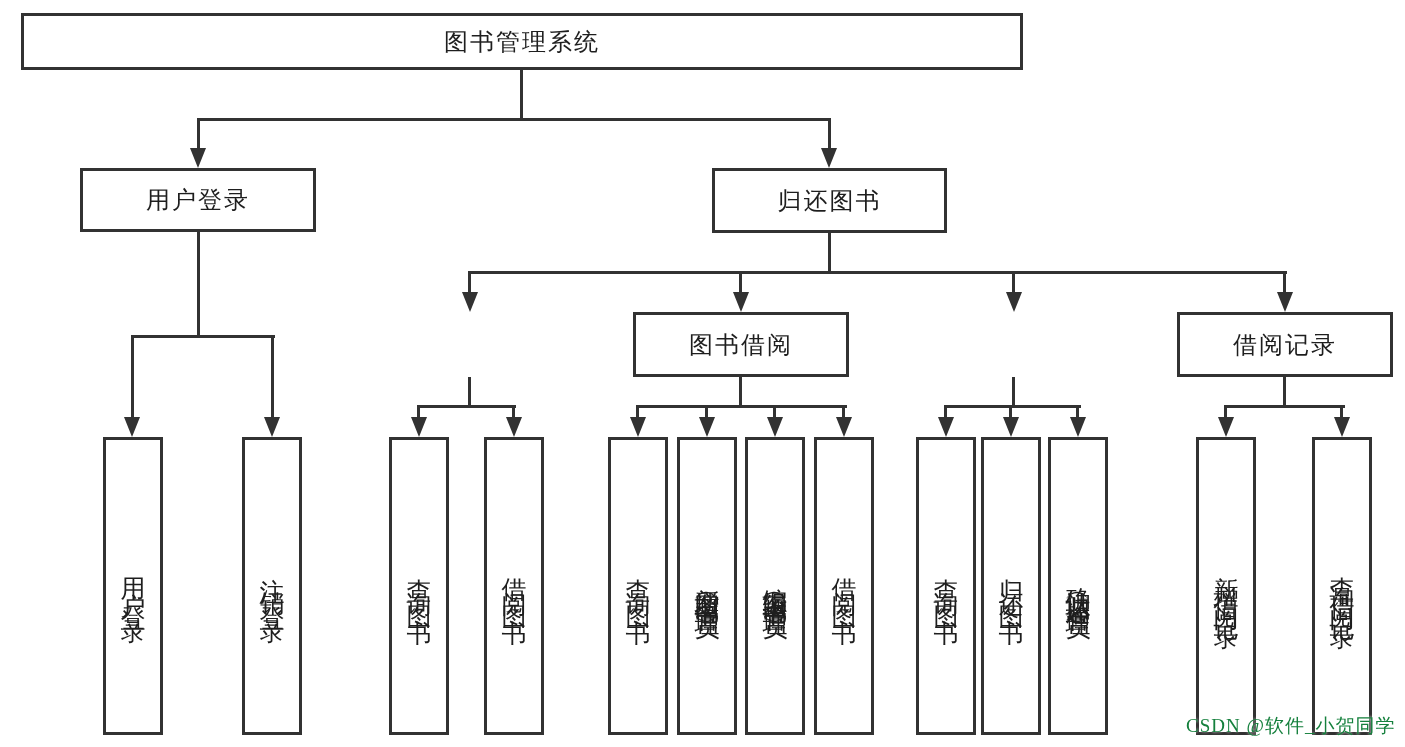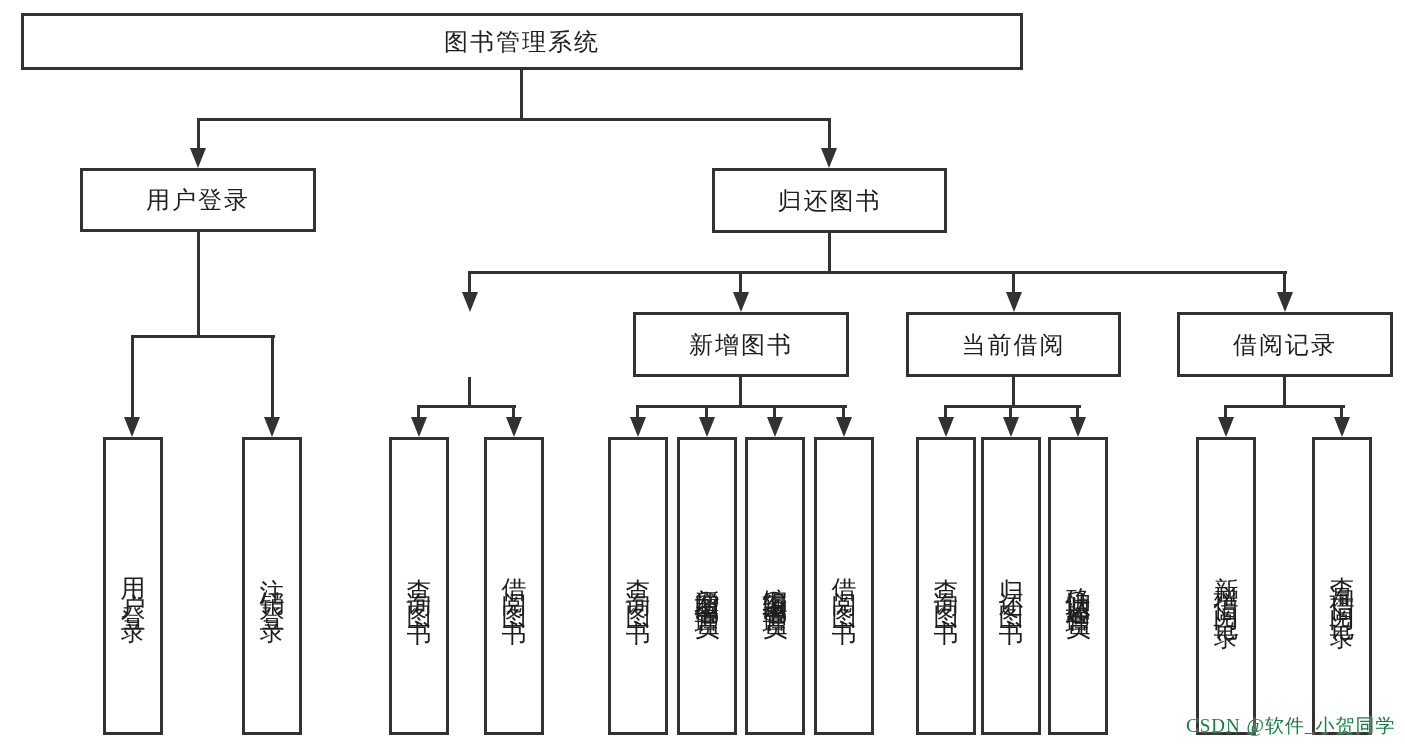--- a/index.html
+++ b/index.html
@@ -36,23 +36,22 @@
 
 <div class="stage">
 
   <div class="node" style="left:21px;top:13px;width:1002px;height:57px;">图书管理系统</div>
 
   <div class="node" style="left:80px;top:168px;width:236px;height:64px;">用户登录</div>
 
   <div class="node" style="left:712px;top:168px;width:235px;height:65px;">归还图书</div>
 
 
-  <div class="node" style="left:633px;top:312px;width:216px;height:65px;">新增图书</div>
+  <div class="node" style="left:633px;top:312px;width:216px;height:65px;">图书借阅</div>
 
-  <div class="node" style="left:906px;top:312px;width:215px;height:65px;">当前借阅</div>
 
   <div class="node" style="left:1177px;top:312px;width:216px;height:65px;">借阅记录</div>
 
   <div class="node leaf ls4" style="left:103px;top:437px;width:60px;height:298px;">用户登录</div>
 
   <div class="node leaf ls4" style="left:242px;top:437px;width:60px;height:298px;">注销登录</div>
 
   <div class="node leaf ls4" style="left:389px;top:437px;width:60px;height:298px;">查询图书</div>
 
   <div class="node leaf ls4" style="left:484px;top:437px;width:60px;height:298px;">借阅图书</div>

